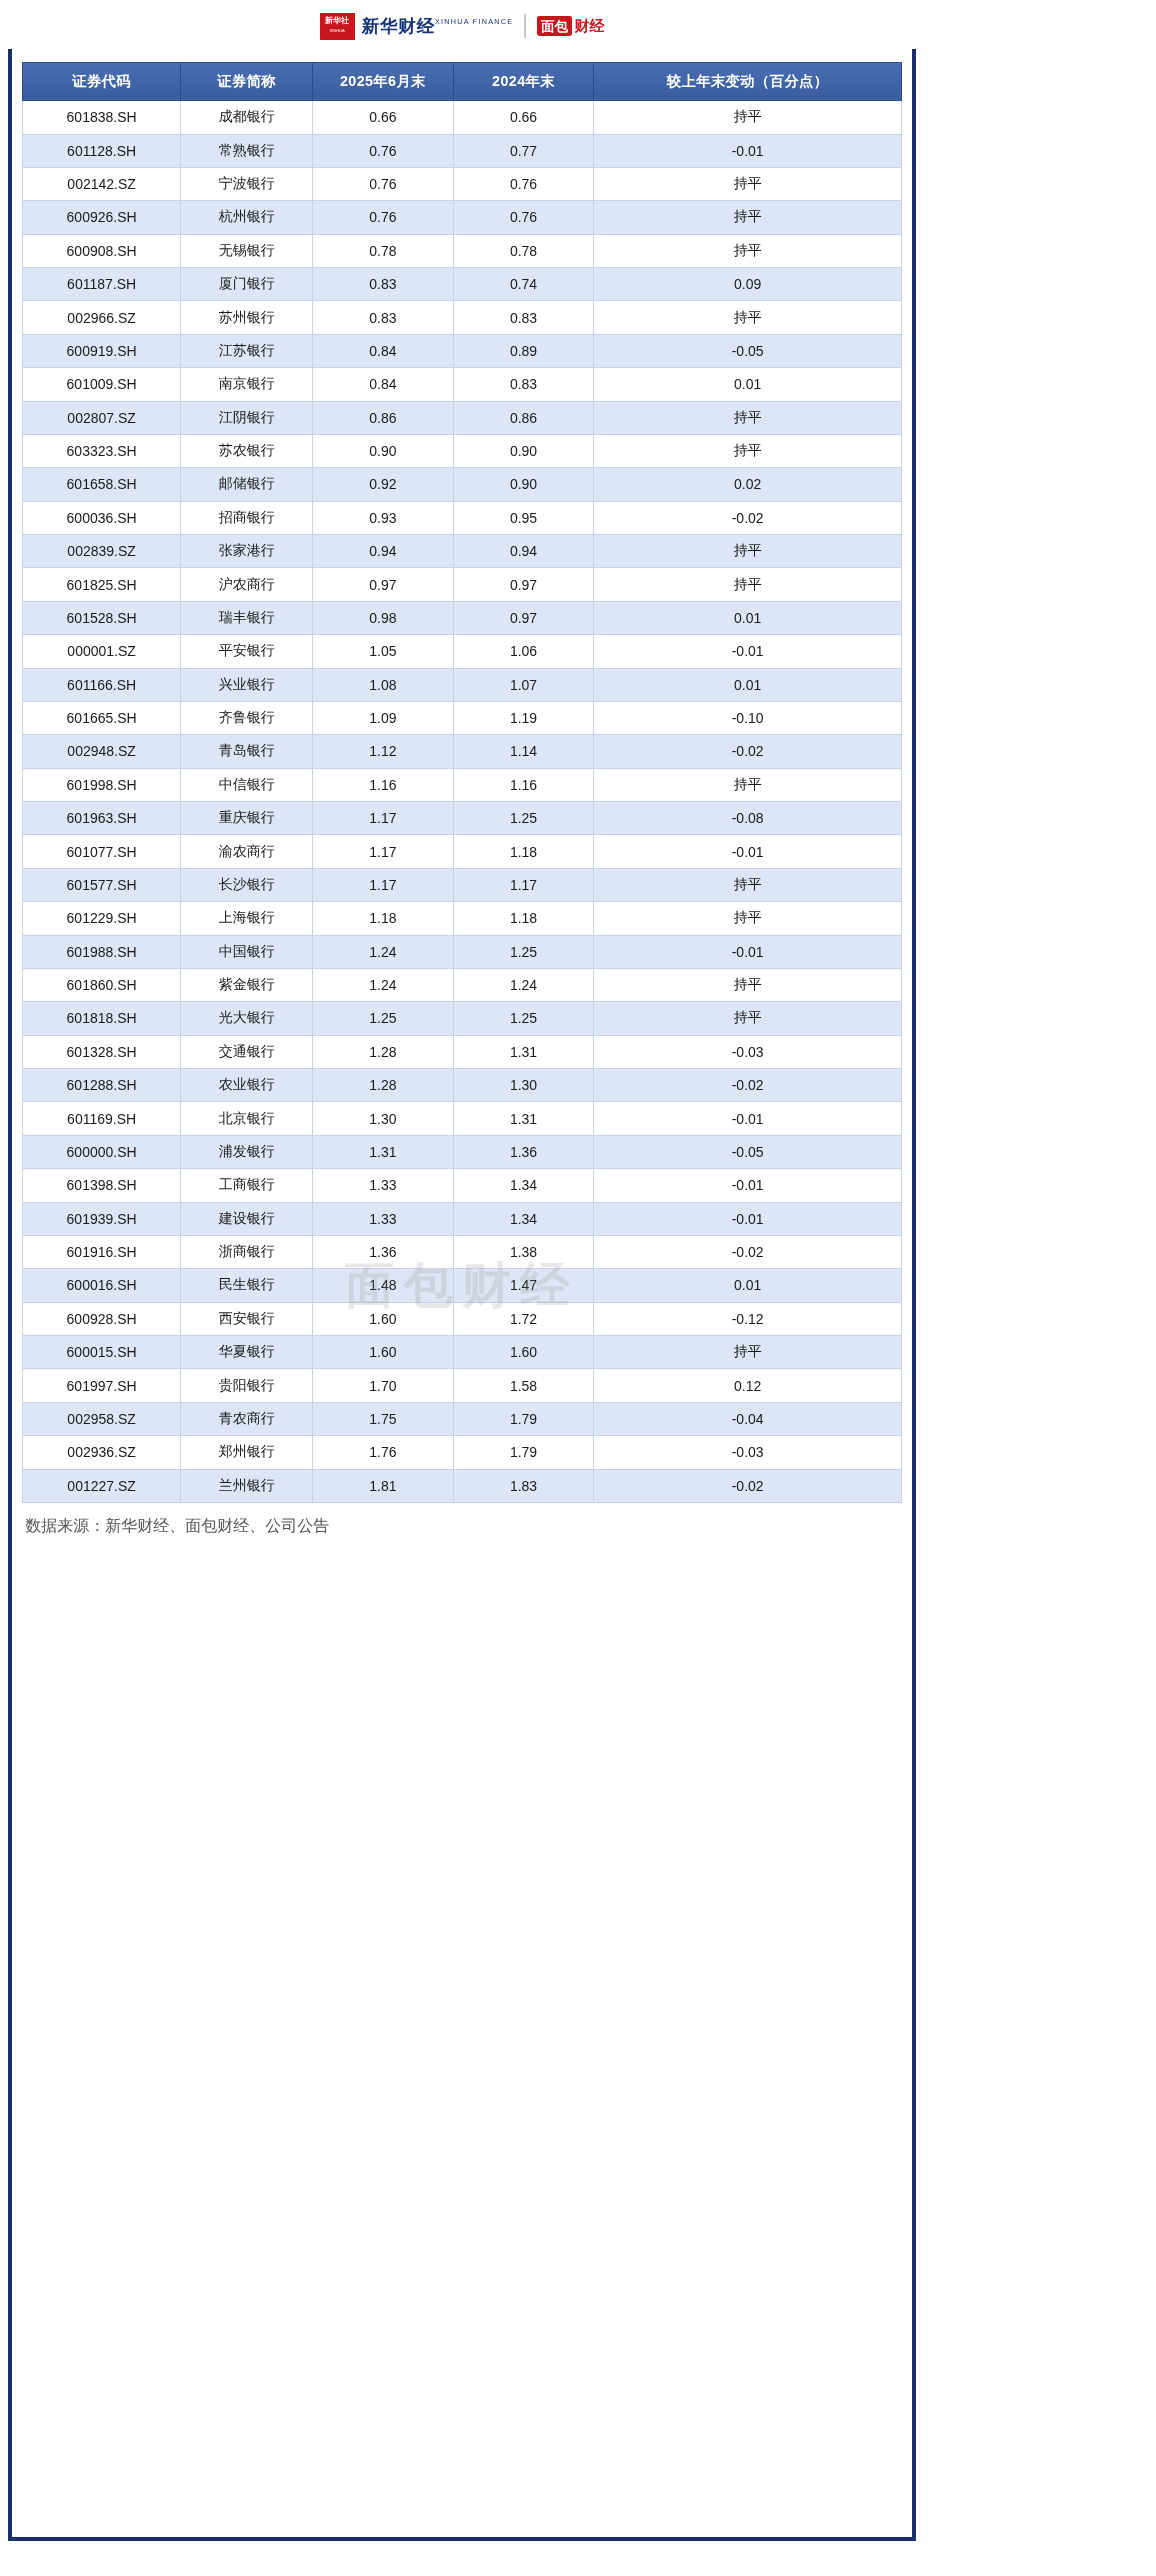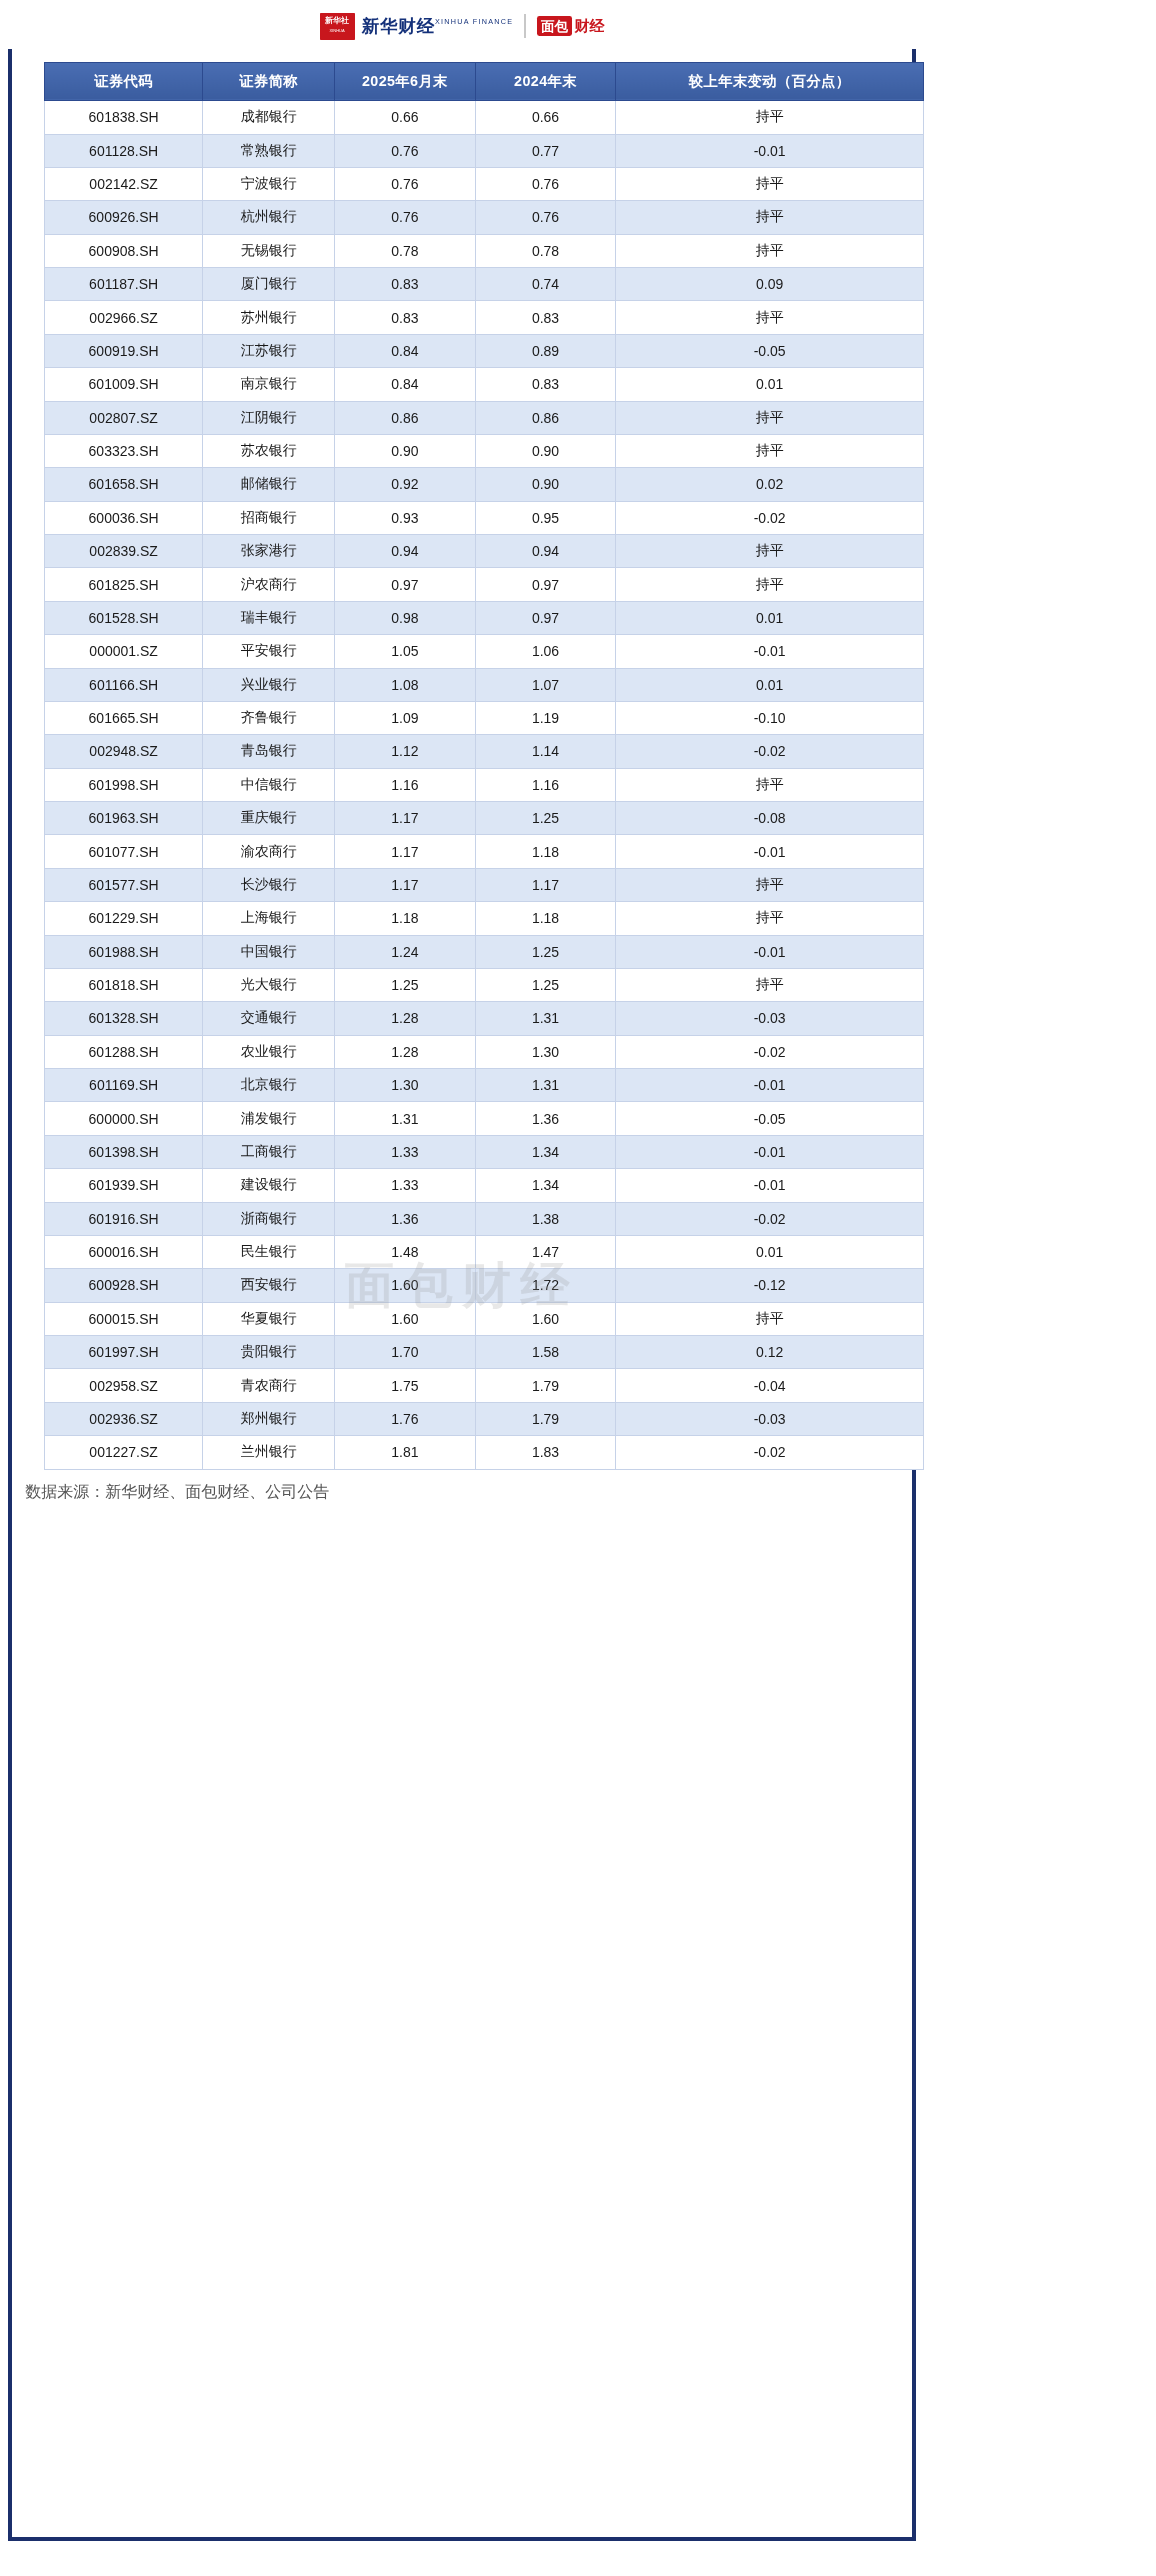--- a/index.html
+++ b/index.html
@@ -151,21 +151,20 @@
     text-align: center;
     padding: 11px 0 12px 0;
     letter-spacing: 0.8px;
   }
   table.data {
     width: 100%;
     border-collapse: collapse;
     table-layout: fixed;
     font-size: 14px;
     color: #1a1a1a;
-    margin-left: 22px;
   }
   table.data th {
     background: #3f63a8;
     background: linear-gradient(180deg, #4a6eb3 0%, #3a5c9f 100%);
     color: #ffffff;
     font-size: 14.3px;
     font-weight: bold;
     padding: 8.8px 0 9.5px 0;
     text-align: center;
     border: 0.8px solid #2c4a8f;
@@ -432,20 +431,27 @@
             <td>持平</td>
           </tr>
           <tr>
             <td>601988.SH</td>
             <td>中国银行</td>
             <td>1.24</td>
             <td>1.25</td>
             <td>-0.01</td>
           </tr>
           <tr>
+            <td>601860.SH</td>
+            <td>紫金银行</td>
+            <td>1.24</td>
+            <td>1.24</td>
+            <td>持平</td>
+          </tr>
+          <tr>
             <td>601818.SH</td>
             <td>光大银行</td>
             <td>1.25</td>
             <td>1.25</td>
             <td>持平</td>
           </tr>
           <tr>
             <td>601328.SH</td>
             <td>交通银行</td>
             <td>1.28</td>

